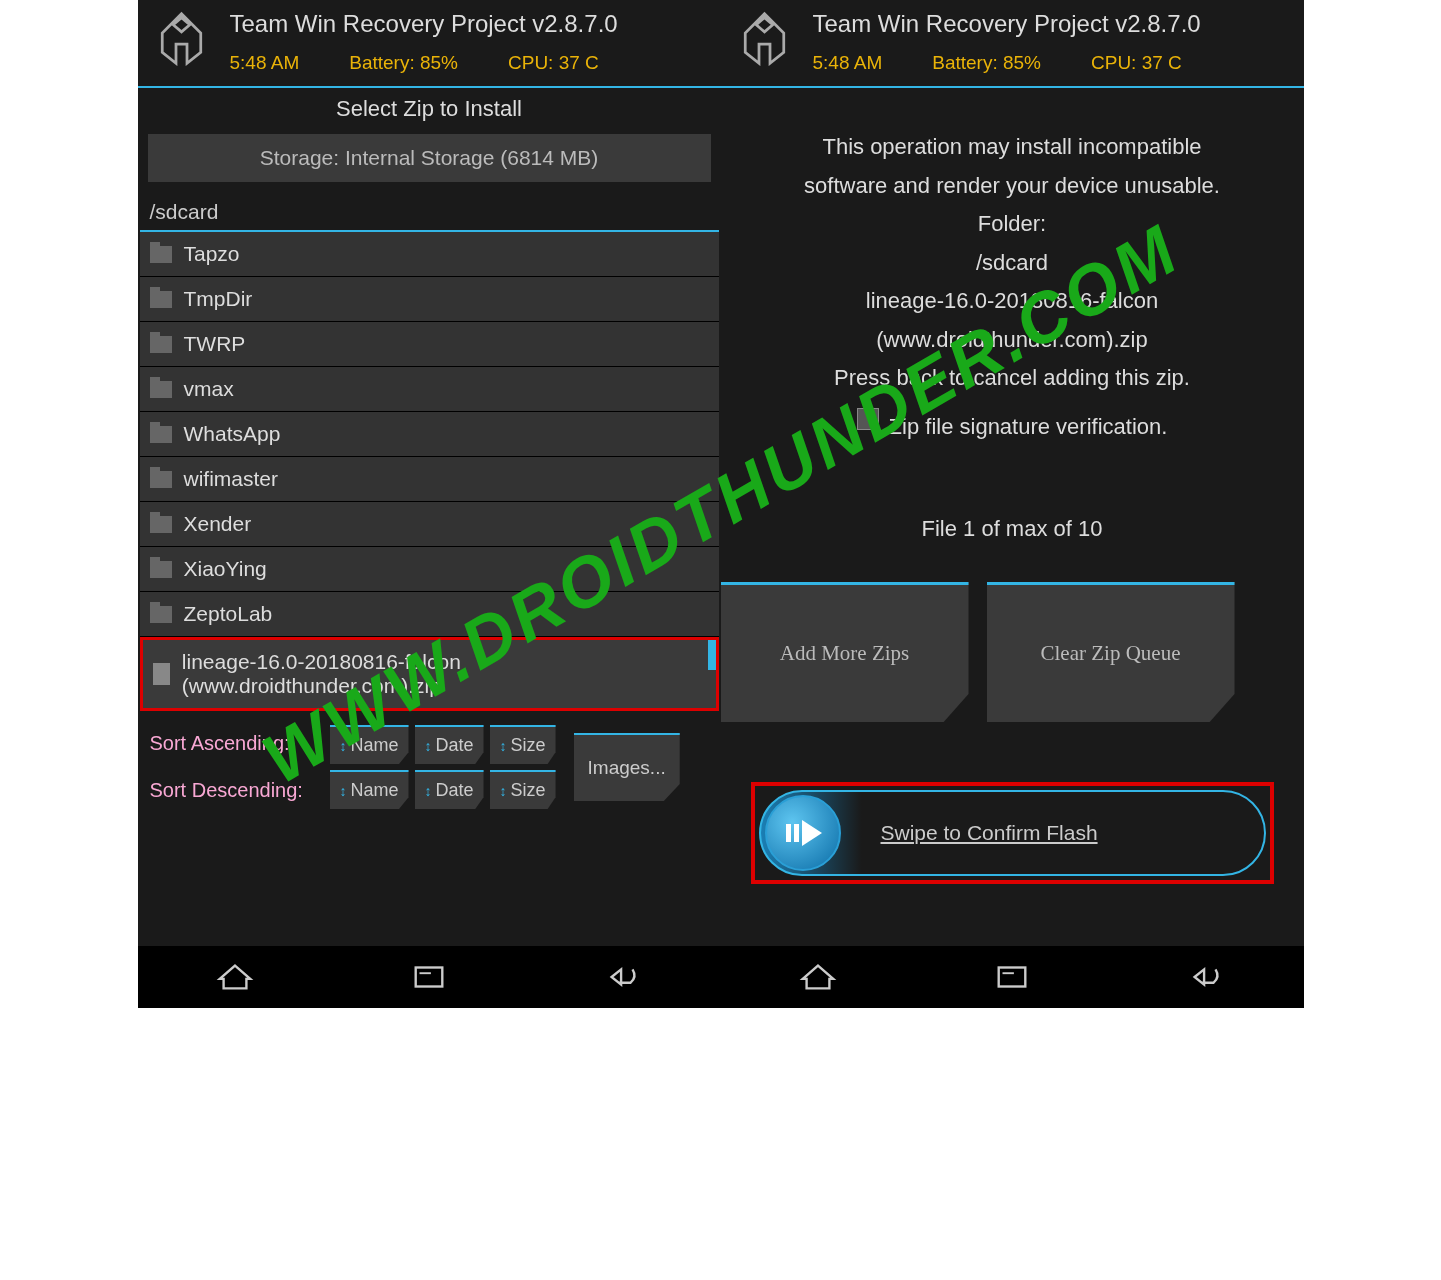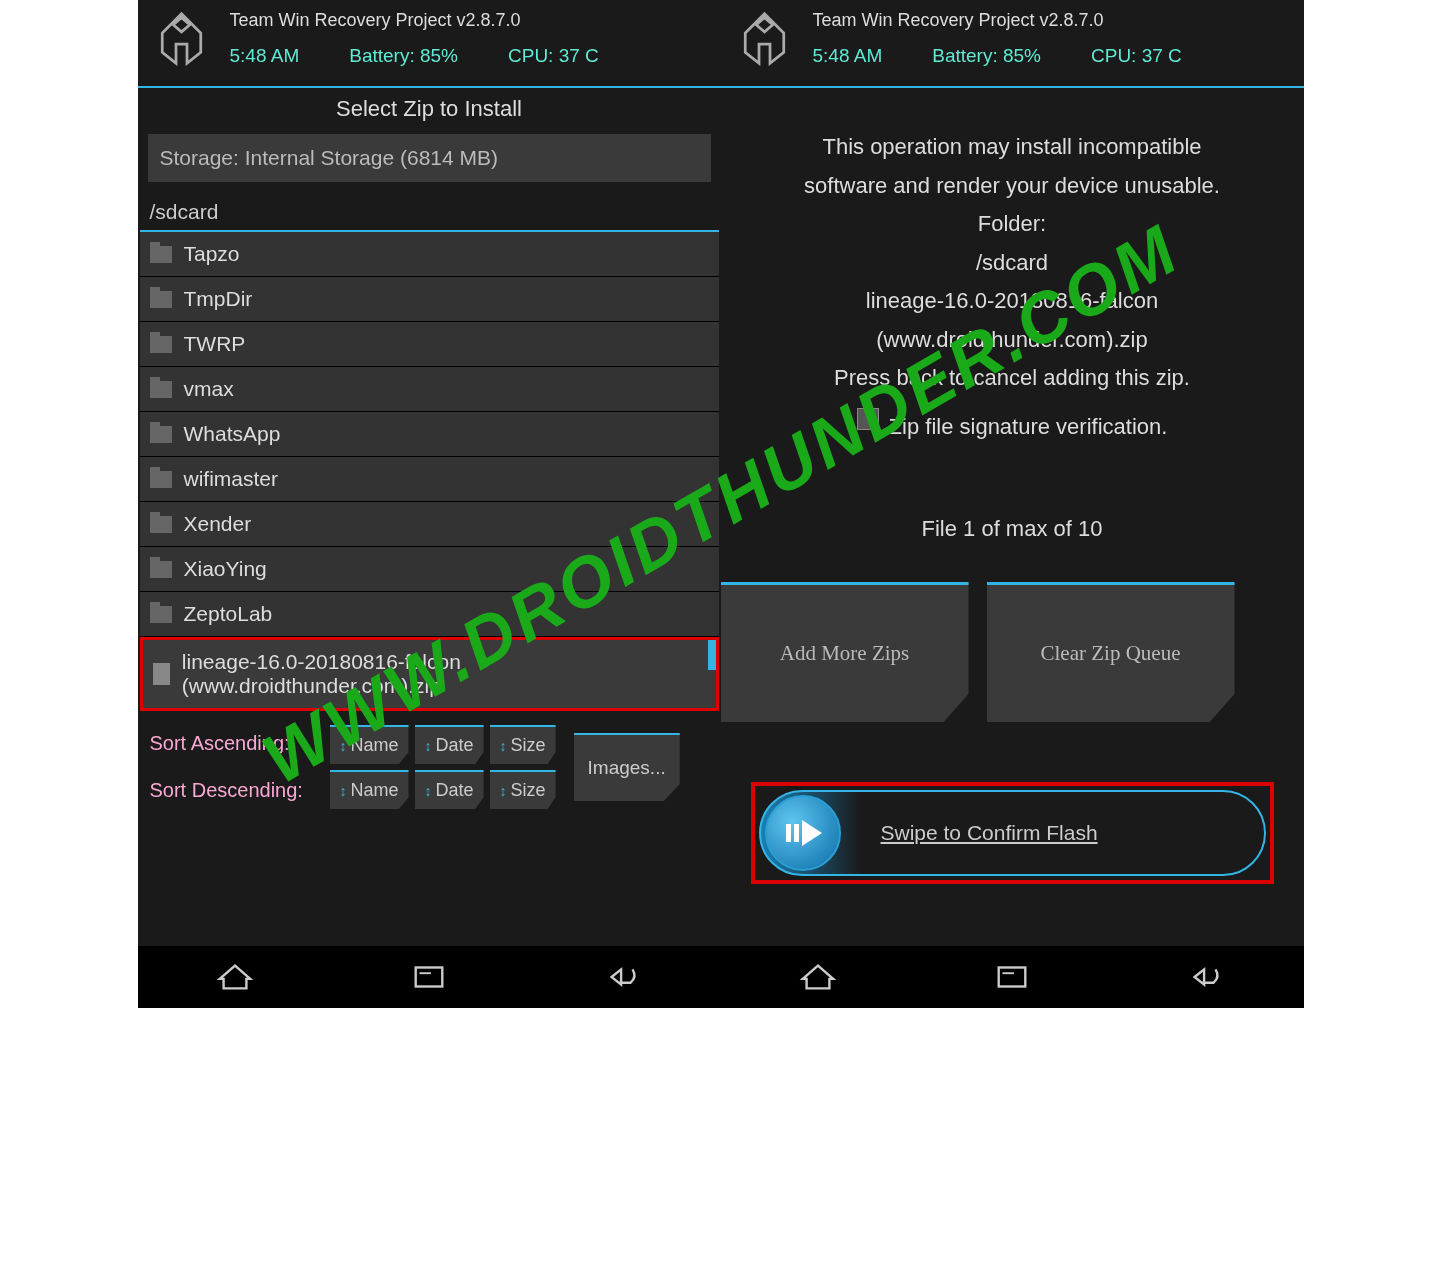--- a/index.html
+++ b/index.html
@@ -3,25 +3,25 @@
 <meta charset="utf-8">
 <style>
 *{margin:0;padding:0;box-sizing:border-box;}
 body{background:#fff;font-family:Arial,sans-serif;display:flex;justify-content:center;align-items:flex-start;}
 .container{display:flex;width:1166px;height:1008px;background:#000;position:relative;}
 .pane{width:583px;height:1008px;background:#1a1a1a;position:relative;overflow:hidden;}
 .header{height:86px;background:#1a1a1a;display:flex;align-items:flex-start;padding:8px 14px;}
 .twrp-logo{width:60px;height:60px;display:flex;align-items:center;justify-content:center;margin-right:18px;}
 .twrp-logo svg{width:55px;height:55px;}
 .header-text{flex:1;color:#ccc;}
-.app-title{font-size:18px;color:#ddd;margin-top:2px;}
-.status-row{display:flex;gap:50px;margin-top:14px;font-size:19px;color:#5eead4;}
+.app-title{font-size:24px;color:#ddd;margin-top:2px;}
+.status-row{display:flex;gap:50px;margin-top:14px;font-size:19px;color:#eab308;}
 .divider-thin{height:2px;background:#33b5e5;}
 .subtitle{text-align:center;color:#ddd;font-size:22px;padding:8px 0;}
-.storage-bar{margin:4px 10px 10px;background:#3a3a3a;padding:12px;text-align:left;color:#bbb;font-size:21px;}
+.storage-bar{margin:4px 10px 10px;background:#3a3a3a;padding:12px;text-align:center;color:#bbb;font-size:21px;}
 .path-label{padding:8px 12px 6px;color:#ccc;font-size:21px;}
 .blue-line{height:2px;background:#33b5e5;margin:0 2px;}
 .file-list{padding:0 2px;}
 .file-item{display:flex;align-items:center;padding:10px 10px;border-bottom:1px solid #000;background:#333;color:#ddd;font-size:21px;}
 .folder-icon{width:22px;height:17px;background:#666;margin-right:12px;position:relative;}
 .folder-icon::before{content:'';position:absolute;top:-4px;left:0;width:10px;height:4px;background:#666;}
 .file-icon{width:18px;height:22px;background:#888;margin-right:12px;position:relative;}
 .file-item.highlighted{border:3px solid #d00;background:#3a3a3a;position:relative;}
 .scroll-ind{position:absolute;right:0;top:0;width:8px;height:30px;background:#33b5e5;}
 .sort-section{padding:14px 12px 8px;display:flex;align-items:center;gap:10px;}

